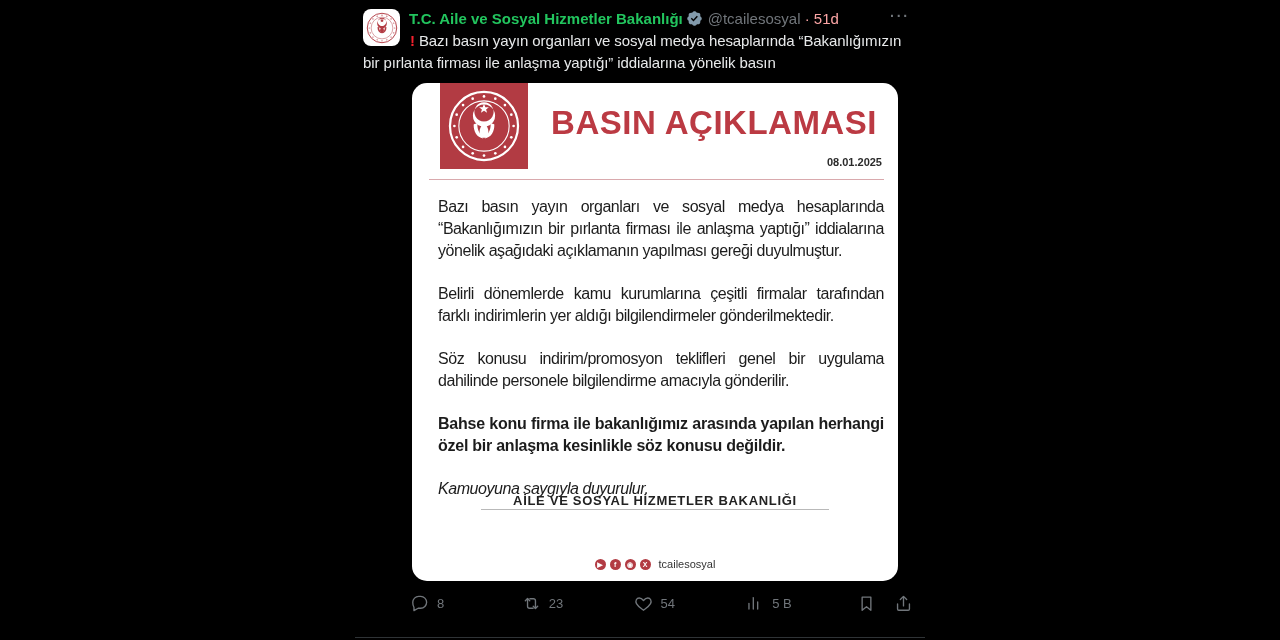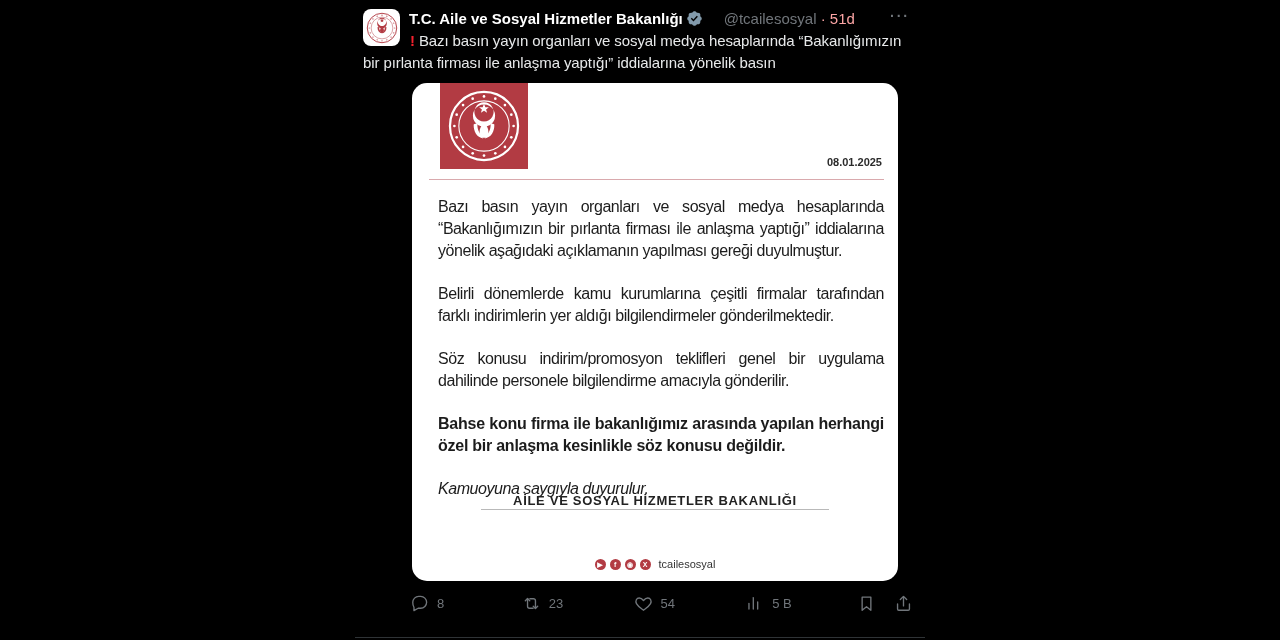--- a/index.html
+++ b/index.html
@@ -14,24 +14,24 @@
   .avatar{
     float:left;width:37px;height:37px;border-radius:8px;background:#fff;
     margin:1px 9px 4px 0;display:flex;align-items:center;justify-content:center;cursor:pointer;
   }
   .avatar svg{width:32px;height:32px;color:#b23b43;}
   .more-button{
     position:absolute;right:2px;top:1px;color:#71767b;font-size:14px;
     letter-spacing:2px;font-weight:700;cursor:pointer;line-height:14px;
   }
   .name-row{font-size:15px;line-height:22px;color:#e7e9ea;white-space:nowrap;}
-  .author{font-weight:700;color:#ffffff;cursor:pointer;}
+  .author{font-weight:700;color:#22c55e;cursor:pointer;}
   .badge{display:inline-block;vertical-align:-3px;margin-left:3px;}
   .badge svg{width:17px;height:17px;display:block;}
-  .handle{color:#71767b;margin-left:21px;cursor:pointer;}
+  .handle{color:#71767b;margin-left:5px;cursor:pointer;}
   .dim{color:#fca5a5;}
 
   
   .tweet-text{color:#e7e9ea;font-size:15px;line-height:22px;letter-spacing:-0.1px;}
   .excl{color:#f4212e;font-weight:800;padding:0 4px 0 1px;font-size:15px;}
 
   
   .card{
     margin-left:49px;margin-top:9px;width:486px;height:498px;background:#fff;
     border-radius:15px;position:relative;overflow:hidden;color:#1c1c1c;cursor:pointer;
@@ -149,20 +149,21 @@
               <circle cx="78.3" cy="21.7" r="1.8"></circle>
               <circle cx="86.9" cy="34.7" r="1.8"></circle>
             <path fill-rule="evenodd" d="M50 21a15 15 0 1 0 .02 0zM50 18a13 13 0 1 1-.02 0z"></path>
             <polygon points="50,20 51.8,24.6 56.6,24.6 52.8,27.6 54.2,32.2 50,29.4 45.8,32.2 47.2,27.6 43.4,24.6 48.2,24.6"></polygon>
             <path d="M50 44c-4 6-6 10-6 14 0 5 3 8 6 8s6-3 6-8c0-4-2-8-6-14z"></path>
             <path d="M36 48c0 10 4 17 13 19-3-6-8-9-8-19 0 0-3-2-5 0z"></path>
             <path d="M64 48c0 10-4 17-13 19 3-6 8-9 8-19 0 0 3-2 5 0z"></path>
           </g>
         </svg>
       </div>
+      <div class="card-title">BASIN AÇIKLAMASI</div>
       <div class="card-date">08.01.2025</div>
       <div class="header-rule"></div>
     </div>
 
     <div class="card-body">
       <p>Bazı basın yayın organları ve sosyal medya hesaplarında “Bakanlığımızın bir pırlanta firması ile anlaşma yaptığı” iddialarına yönelik aşağıdaki açıklamanın yapılması gereği duyulmuştur.</p>
       <p>Belirli dönemlerde kamu kurumlarına çeşitli firmalar tarafından farklı indirimlerin yer aldığı bilgilendirmeler gönderilmektedir.</p>
       <p>Söz konusu indirim/promosyon teklifleri genel bir uygulama dahilinde personele bilgilendirme amacıyla gönderilir.</p>
       <p class="bold">Bahse konu firma ile bakanlığımız arasında yapılan herhangi özel bir anlaşma kesinlikle söz konusu değildir.</p>
       <p class="closing">Kamuoyuna saygıyla duyurulur.</p>

